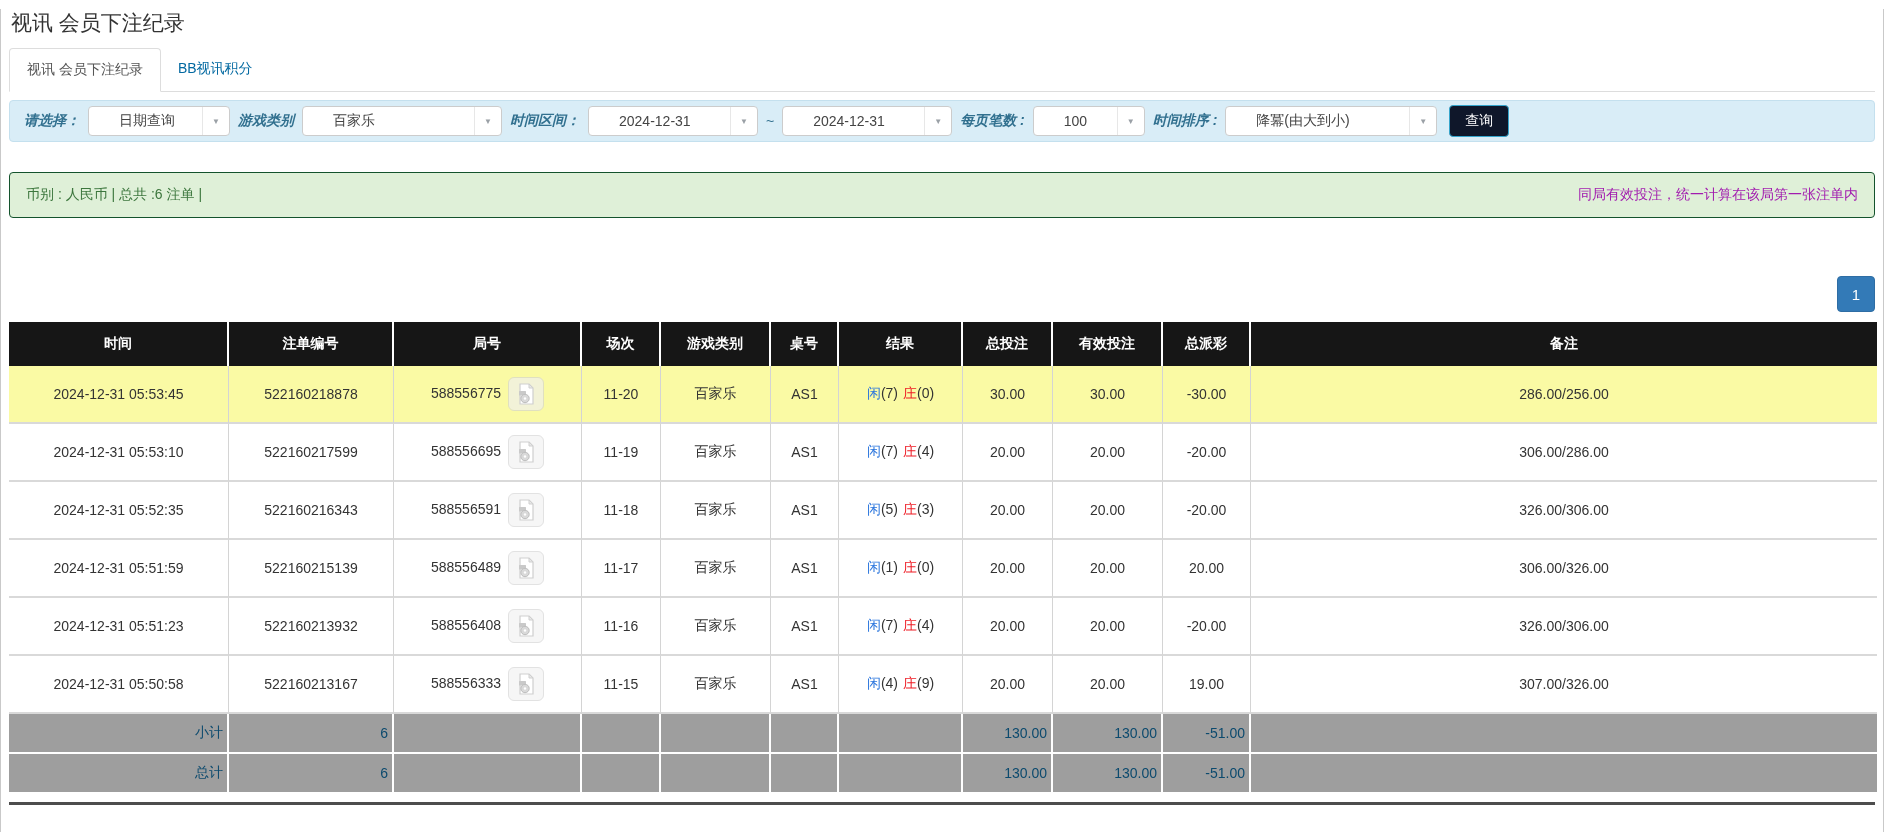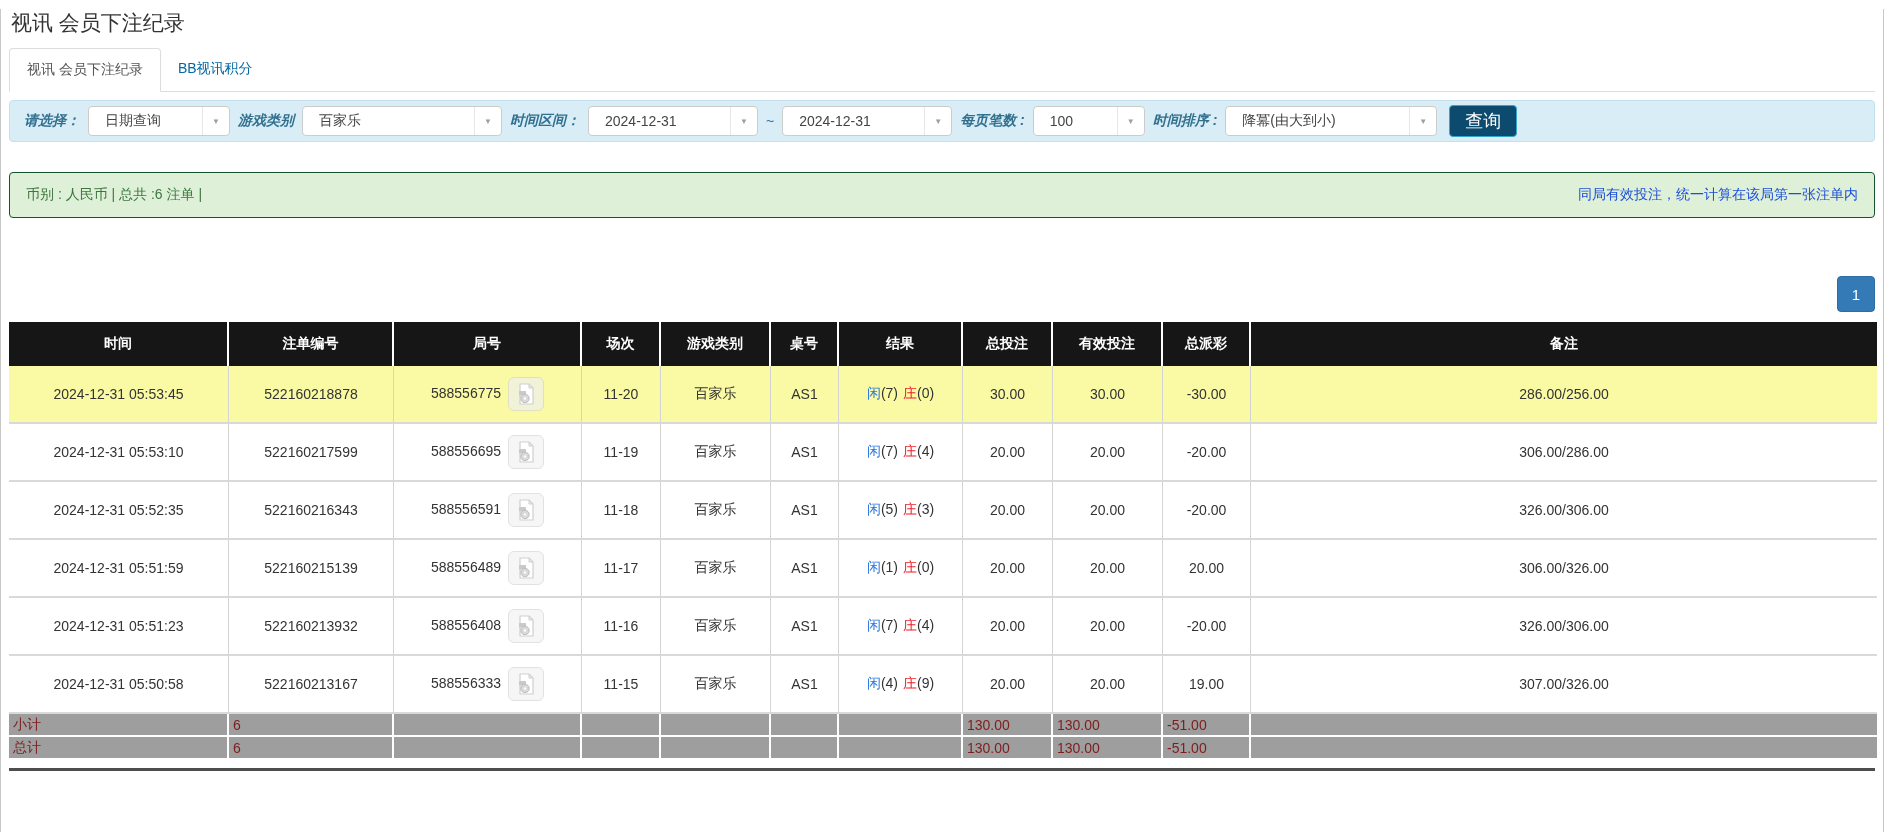--- a/index.html
+++ b/index.html
@@ -30,41 +30,41 @@
   .filter-bar {
     margin-top:8px; height:42px;
     background:#d9edf7; border:1px solid #c4e0ee; border-radius:4px;
     display:flex; align-items:center; gap:8px; padding:0 14px;
   }
   .flabel { color:#31708f; font-weight:bold; white-space:nowrap;font-style:italic; }
   .combo {
     background:#fff; border:1px solid #ccc; border-radius:4px;
     height:30px; display:flex; align-items:center; cursor:pointer;
   }
-  .combo .sel-text { flex:1; padding:0 16px; color:#444; white-space:nowrap; overflow:hidden; }
+  .combo .sel-text { flex:1; padding:0 6px; color:#444; white-space:nowrap; overflow:hidden;margin-left:24px; }
   .combo .sel-arrow {
     width:27px; align-self:stretch; display:flex; align-items:center; justify-content:center;
     color:#9aa0a6; font-size:8px; border-left:1px solid #e7e7e7;
   }
   .w140{width:142px} .w200{width:200px} .w170{width:170px} .w110{width:112px} .w175{width:212px}
   .tilde { color:#31708f; }
   .search-btn {
-    background:#0c4a6e; border:1px solid #35a5cc; color:#fff;
-    height:32px; padding:0 15px; border-radius:4px; font-size:18px;
+    background:#0f172a; border:1px solid #35a5cc; color:#fff;
+    height:32px; padding:0 15px; border-radius:4px; font-size:14px;
     font-family:"Liberation Sans", sans-serif; cursor:pointer; margin-left:4px;
   }
 
   
   .summary-bar {
     margin-top:30px; height:46px;
     background:#dff0d8; border:1px solid #14532d; border-radius:4px;
     display:flex; align-items:center; justify-content:space-between; padding:0 16px;
   }
   .summary-left { color:#3c763d; }
-  .summary-note { color:#1d4ed8;margin-left:9px; }
+  .summary-note { color:#a21caf;margin-left:9px; }
 
   
   .pagination { margin-top:58px; margin-bottom:10px; display:flex; justify-content:flex-end; }
   .page-btn {
     min-width:38px; height:36px; background:#337ab7; border:1px solid #2e6da4;
     color:#fff; font-size:15px; border-radius:4px; cursor:pointer;
     font-family:"Liberation Sans", sans-serif;
   }
 
   
@@ -75,22 +75,22 @@
   }
   table.records th:last-child { border-right:none; }
   table.records tbody td {
     height:58px; text-align:center; vertical-align:middle; background:#fff;
     border-right:1px solid #d4d4d4; border-bottom:2px solid #d9d9d9; padding:0 4px;
     color:#333;
   }
   table.records tbody td:last-child { border-right:none; }
   table.records tbody tr.highlight td { background:#fafaa4; }
   table.records tfoot td {
-    height:23px; text-align:left; vertical-align:middle;
-    background:#9e9e9e; color:#7f1d1d;
+    height:40px; text-align:right; vertical-align:middle;
+    background:#9e9e9e; color:#0c4a6e;
     border-right:2px solid #fff; border-bottom:2px solid #fff; padding:0 4px;
   }
   table.records tfoot td:last-child { border-right:none; }
 
   .blue { color:#2a75dd; }
   .neg { color:#ee1c25; }
   tfoot .neg { color:#e60000; }
   .player { color:#2a75dd; }
   .banker { color:#ee1c25; margin-left:5px; }
 

